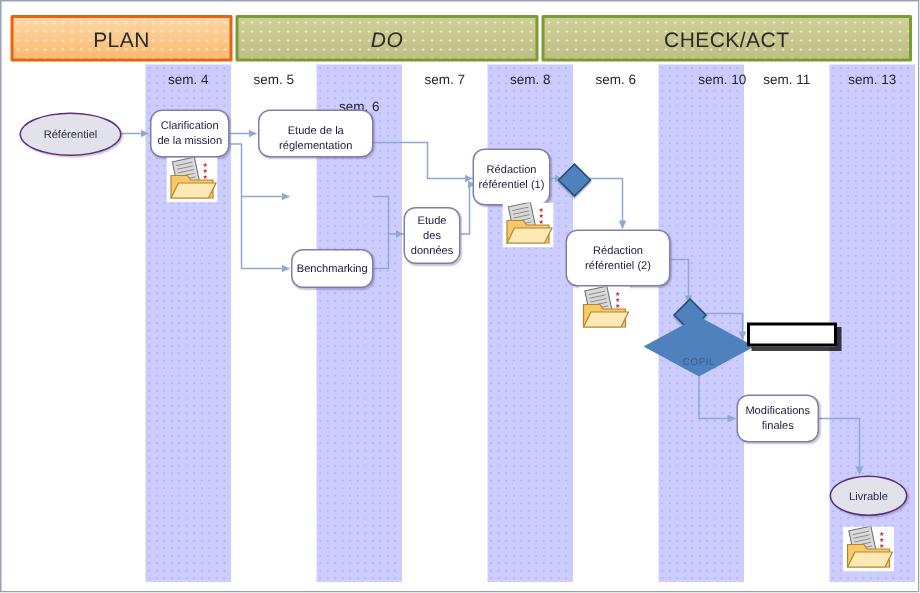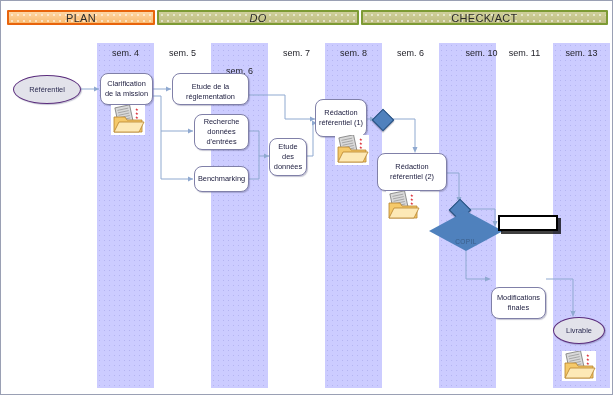--- a/index.html
+++ b/index.html
@@ -11,23 +11,23 @@
   }
   
   .weekcol{position:absolute;top:42px;height:345px;background:#ccccff;}
   .weekcol::after{
     content:"";position:absolute;inset:0;
     background-image:radial-gradient(#b0b0ee 0.6px, transparent 0.7px);
     background-size:5px 5px;opacity:.85;
   }
   
   .phase{
-    position:absolute;top:9px;height:15px;border-radius:1px;
+    position:absolute;top:9px;height:31px;border-radius:1px;
     display:flex;align-items:center;justify-content:center;
-    font-size:11px;color:#2b2b2b;letter-spacing:.3px;
+    font-size:14px;color:#2b2b2b;letter-spacing:.3px;
     box-sizing:border-box;
   }
   .phase .ph-dots{position:absolute;inset:0;border-radius:7px;
     background-image:radial-gradient(rgba(255,255,255,.55) 0.7px, transparent 0.8px);
     background-size:6px 6px;pointer-events:none;}
   .phase span.lbl{position:relative;z-index:2;}
   .phase.plan{background:#fbc587;border:2px solid #e8640c;
     background-image:linear-gradient(#fdd6a4,#f9bb72);}
   .phase.do,.phase.ca{background:#c5c48b;border:2px solid #7d9b34;
     background-image:linear-gradient(#cfcf9a,#bfbe82);}
@@ -154,41 +154,38 @@
   </div>
 
   <div class="pbox" style="left:99px;top:72px;width:53px;height:32px;">
     <span>Clarification de la mission</span>
   </div>
 
   <div class="pbox" style="left:171px;top:72px;width:77px;height:32px;align-items:flex-end;">
     <span>Etude de la réglementation</span>
   </div>
 
-  <div class="pbox" style="left:193px;top:113px;width:55px;height:36px;">
-    <span>Recherche données d'entrées</span>
-  </div>
 
   <div class="pbox" style="left:193px;top:165px;width:55px;height:26px;">
     <span>Benchmarking</span>
   </div>
 
   <div class="pbox" style="left:268px;top:137px;width:38px;height:38px;">
     <span>Etude des données</span>
   </div>
 
   <div class="pbox" style="left:314px;top:98px;width:52px;height:38px;">
     <span>Rédaction référentiel (1)</span>
   </div>
 
   <div class="pbox" style="left:376px;top:152px;width:70px;height:38px;">
     <span>Rédaction référentiel (2)</span>
   </div>
 
-  <div class="pbox" style="left:490px;top:262px;width:55px;height:32px;margin-top:24px;">
+  <div class="pbox" style="left:490px;top:262px;width:55px;height:32px;">
     <span>Modifications finales</span>
   </div>
 
   <div class="ell" style="left:552px;top:316px;width:52px;height:27px;">
     <span>Livrable</span>
   </div>
 
   <div class="dia" style="left:374px;top:111px;width:14px;height:14px;"></div>
   <div class="dia" style="left:451px;top:201px;width:14px;height:14px;"></div>
 

